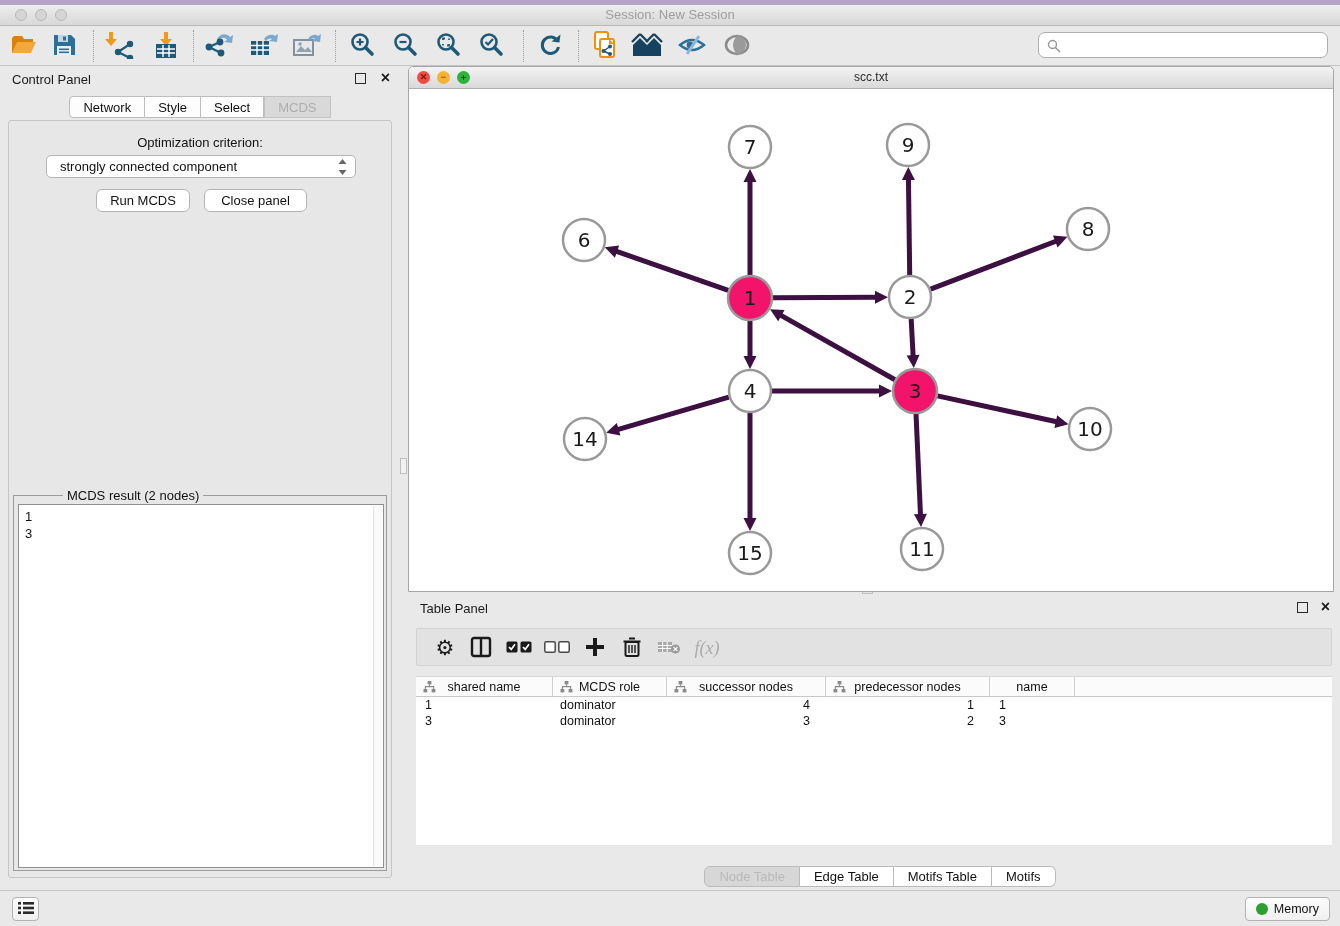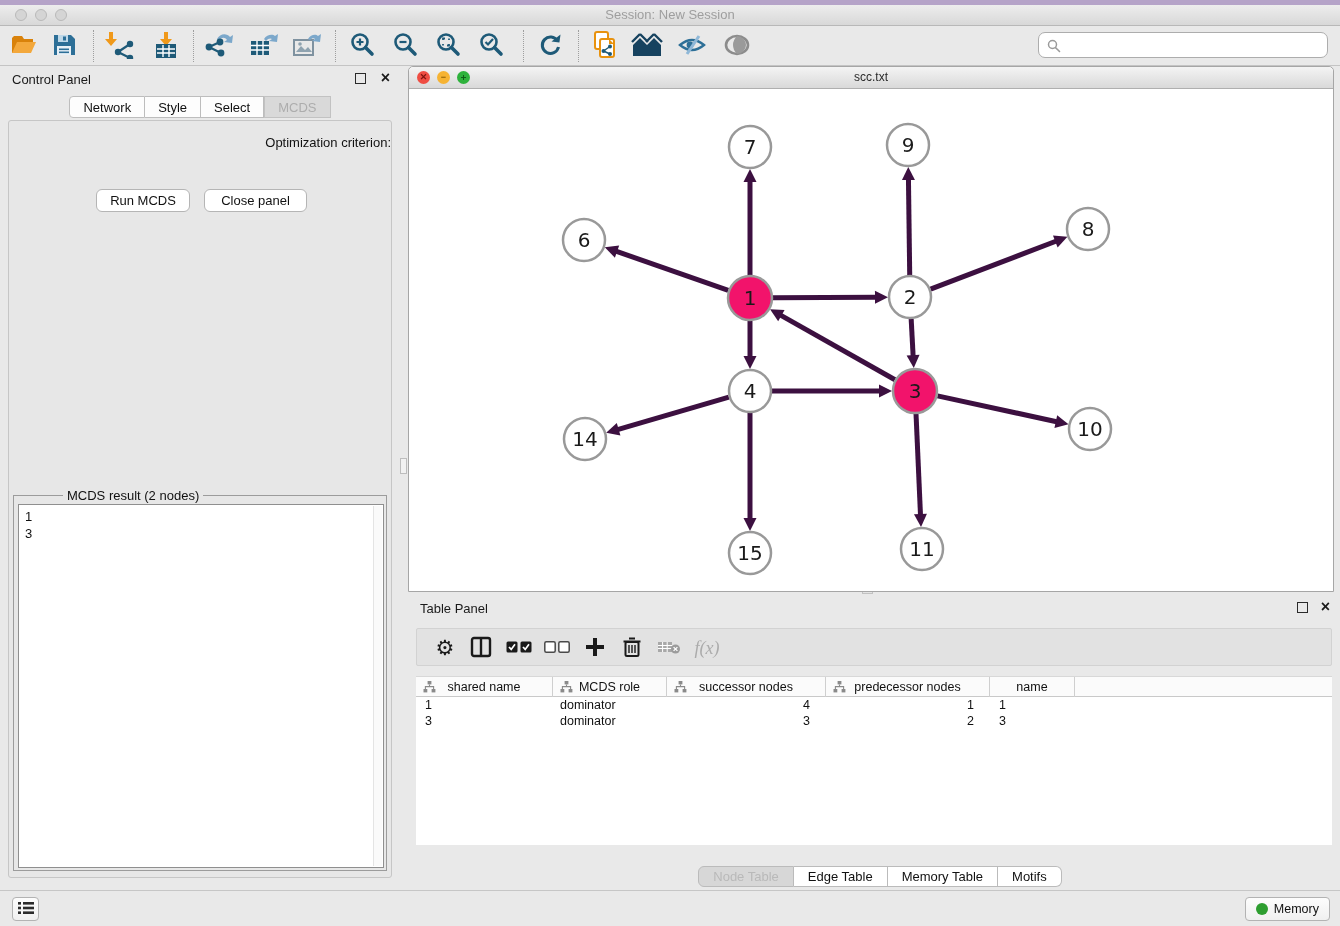--- a/index.html
+++ b/index.html
@@ -31,21 +31,21 @@
   .float-btn { width:11px; height:11px; border:1.6px solid #2A2A2A; background:transparent; }
   .close-btn { font-size:16px; font-weight:bold; color:#1A1A1A; line-height:12px; background:none; border:none; }
   .cp-tabs { left:0; top:30px; width:400px; height:22px; display:flex; justify-content:center; }
   .tab { height:22px; padding:0 13px; font-size:13px; line-height:21px; background:#FDFDFD;
          border:1px solid #BDBDBD; border-left:none; color:#111; }
   .tab:first-child { border-left:1px solid #BDBDBD; border-radius:4px 0 0 4px; }
   .tab.last { border-radius:0 4px 4px 0; }
   .tab.active { background:#D9D9D9; color:#ADADAD; border-radius:0; border:1px solid #C2C2C2; }
   .cp-content { left:8px; top:54px; width:384px; height:758px; background:#E7E7E7;
                 border:1px solid #C6C6C6; border-radius:3px; }
-  .opt-label { left:0; top:14px; width:100%; text-align:right; font-size:13px; color:#111; }
+  .opt-label { left:0; top:14px; width:100%; text-align:center; font-size:13px; color:#111; }
   .selectbox { left:37px; top:34px; width:310px; height:23px; background:#FFFFFF;
                border:1px solid #B5B5B5; border-radius:5px; font-size:13px; color:#111;
                line-height:21px; padding-left:13px; }
   .btn { height:23px; background:#FFFFFF; border:1px solid #B5B5B5; border-radius:6px;
          font-size:13px; color:#111; }
   .fieldset { left:4px; top:374px; width:374px; height:376px; border:1px solid #9C9C9C; }
   .fieldset .legend { position:absolute; left:6px; top:-8px; background:#E7E7E7;
                       padding:0 4px; font-size:13px; color:#111;margin-left:43px; }
   .result-area { left:4px; top:8px; width:366px; height:364px; background:#FFFFFF;
                  border:1px solid #8F8F8F; font-size:13px; color:#111; }
@@ -261,20 +261,27 @@
 
   <div class="abs cp-tabs">
     <button class="tab">Network</button>
     <button class="tab">Style</button>
     <button class="tab">Select</button>
     <button class="tab active last">MCDS</button>
   </div>
 
   <div class="abs cp-content">
     <div class="abs opt-label">Optimization criterion:</div>
+    <div class="abs selectbox">
+      <span>strongly connected component</span>
+      <span class="abs" style="right:8px;top:3px"><svg width="9" height="16" viewBox="0 0 9 16">
+            <path d="M4.5 0 L8.5 5 H0.5 Z" fill="#666"></path>
+            <path d="M4.5 16 L0.5 11 H8.5 Z" fill="#666"></path>
+          </svg></span>
+    </div>
     <button class="abs btn" style="left:87px;top:68px;width:94px">Run MCDS</button>
     <button class="abs btn" style="left:195px;top:68px;width:103px">Close panel</button>
 
     <div class="abs fieldset">
       <div class="legend">MCDS result (2 nodes)</div>
       <div class="abs result-area">
         <div class="line">1</div>
         <div class="line">3</div>
         <div class="vscroll"></div>
       </div>
@@ -455,21 +462,21 @@
       <div class="td" style="width:114px;padding-left:7px">dominator</div>
       <div class="td" style="width:159px;text-align:right;padding-right:16px">3</div>
       <div class="td" style="width:164px;text-align:right;padding-right:16px">2</div>
       <div class="td" style="width:85px;padding-left:9px">3</div>
     </div>
   </div>
 
   <div class="abs tp-tabs">
     <button class="ttab first">Node Table</button>
     <button class="ttab">Edge Table</button>
-    <button class="ttab">Memory Table</button>
+    <button class="ttab">Motifs Table</button>
     <button class="ttab lastt">Motifs</button>
   </div>
 </div>
 
 <div class="abs statusbar">
   <button class="abs sq-btn" style="left:12px;width:27px">
     <span><svg width="16" height="14" viewBox="0 0 16 14">
           <rect x="0" y="1" width="3" height="2.6" fill="#2B2B2B"></rect>
           <rect x="5" y="1" width="11" height="2.6" fill="#2B2B2B"></rect>
           <rect x="0" y="5.7" width="3" height="2.6" fill="#2B2B2B"></rect>

